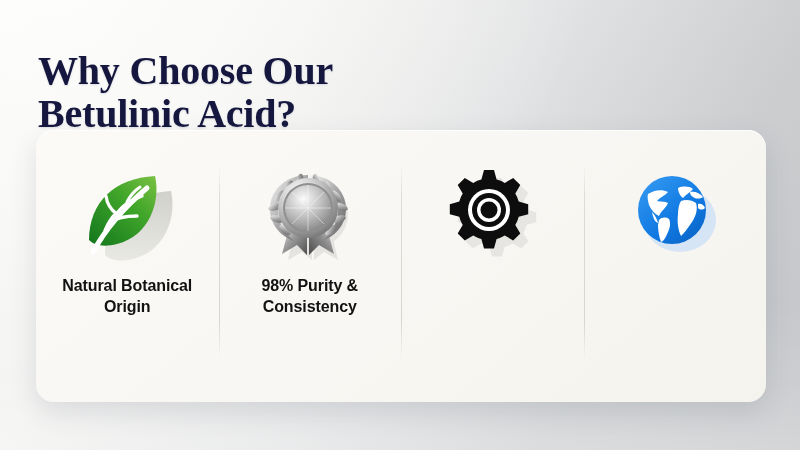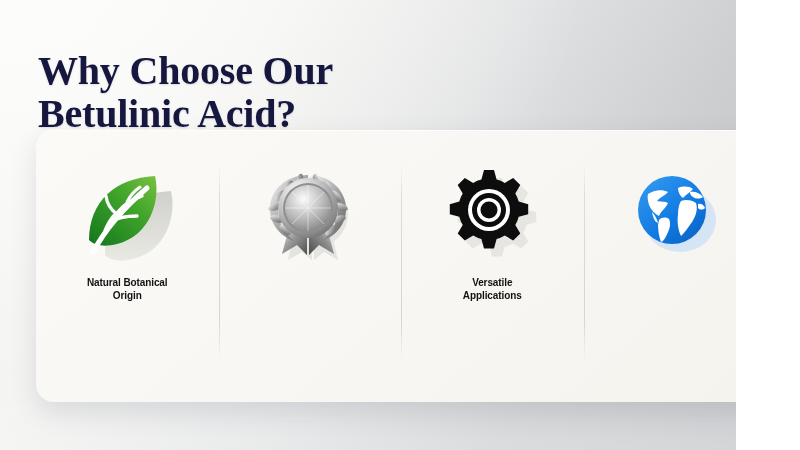--- a/index.html
+++ b/index.html
@@ -8,21 +8,21 @@
   }
   body {
     width: 800px;
     height: 450px;
     overflow: hidden;
     font-family: "Liberation Sans", sans-serif;
   }
 
   #slide {
     position: relative;
-    width: 736px;
+    width: 800px;
     height: 450px;
     background:
       radial-gradient(ellipse 900px 700px at 4% -10%, #fdfdfb 0%, rgba(253,253,251,0) 62%),
       linear-gradient(122deg, #f8f8f6 0%, #f2f2f0 26%, #e2e3e4 52%, #ccced0 76%, #c2c4c7 100%);
     overflow: hidden;
   }
 
   
   #slide::after {
     content: "";
@@ -91,21 +91,21 @@
     justify-content: center;
   }
   .icon-wrap svg { display: block; overflow: visible; }
 
   .label {
     margin-top: 14px;
     text-align: center;
     color: #121212;
     font-family: "Liberation Sans", sans-serif;
     font-weight: bold;
-    font-size: 10px;
+    font-size: 16px;
     line-height: 1.30;
     letter-spacing: -0.1px;
     white-space: pre-line;
     max-width: 160px;
   }
 </style>
 </head>
 <body>
 
 <div id="slide">
@@ -210,39 +210,39 @@
             <line x1="46" y1="42" x2="62" y2="26"></line>
             <line x1="46" y1="42" x2="69" y2="42"></line>
             <line x1="46" y1="42" x2="62" y2="58"></line>
             <line x1="46" y1="42" x2="46" y2="65"></line>
             <line x1="46" y1="42" x2="30" y2="58"></line>
             <line x1="46" y1="42" x2="23" y2="42"></line>
             <line x1="46" y1="42" x2="30" y2="26"></line>
           </g>
         </svg>
       </div>
+      <div class="label">98% Purity &amp;
+Consistency</div>
     </div>
 
     <div class="feature">
       <div class="icon-wrap">
         <svg width="94" height="92" viewBox="0 0 94 92" aria-hidden="true">
           <g transform="translate(10,10)" opacity="0.16" fill="#8d8d8d">
             <path d="M37 0 h10 l2.6 9.5 a27.5 27.5 0 0 1 8.2 3.4 l8.4 -5 l7.1 7.1 l-5 8.4 a27.5 27.5 0 0 1 3.4 8.2 l9.5 2.6 v10 l-9.5 2.6 a27.5 27.5 0 0 1 -3.4 8.2 l5 8.4 l-7.1 7.1 l-8.4 -5 a27.5 27.5 0 0 1 -8.2 3.4 l-2.6 9.5 h-10 l-2.6 -9.5 a27.5 27.5 0 0 1 -8.2 -3.4 l-8.4 5 l-7.1 -7.1 l5 -8.4 a27.5 27.5 0 0 1 -3.4 -8.2 l-9.5 -2.6 v-10 l9.5 -2.6 a27.5 27.5 0 0 1 3.4 -8.2 l-5 -8.4 l7.1 -7.1 l8.4 5 a27.5 27.5 0 0 1 8.2 -3.4 Z"></path>
           </g>
           <g transform="translate(2,2)" fill="#0d0d0d">
             <path d="M37 0 h10 l2.6 9.5 a27.5 27.5 0 0 1 8.2 3.4 l8.4 -5 l7.1 7.1 l-5 8.4 a27.5 27.5 0 0 1 3.4 8.2 l9.5 2.6 v10 l-9.5 2.6 a27.5 27.5 0 0 1 -3.4 8.2 l5 8.4 l-7.1 7.1 l-8.4 -5 a27.5 27.5 0 0 1 -8.2 3.4 l-2.6 9.5 h-10 l-2.6 -9.5 a27.5 27.5 0 0 1 -8.2 -3.4 l-8.4 5 l-7.1 -7.1 l5 -8.4 a27.5 27.5 0 0 1 -3.4 -8.2 l-9.5 -2.6 v-10 l9.5 -2.6 a27.5 27.5 0 0 1 3.4 -8.2 l-5 -8.4 l7.1 -7.1 l8.4 5 a27.5 27.5 0 0 1 8.2 -3.4 Z"></path>
             <circle cx="42" cy="40" r="21" fill="#ffffff"></circle>
             <circle cx="42" cy="40" r="17" fill="#0d0d0d"></circle>
             <circle cx="42" cy="40" r="12" fill="#ffffff"></circle>
             <circle cx="42" cy="40" r="8.5" fill="#0d0d0d"></circle>
           </g>
         </svg>
       </div>
-      <div class="label">Versatile
-Applications</div>
     </div>
 
     <div class="feature">
       <div class="icon-wrap">
         <svg width="94" height="92" viewBox="0 0 94 92" aria-hidden="true">
           <defs>
             <linearGradient id="globeGrad" x1="0.15" y1="0.1" x2="0.9" y2="1">
               <stop offset="0%" stop-color="#2f95ef"></stop>
               <stop offset="55%" stop-color="#1079e2"></stop>
               <stop offset="100%" stop-color="#0a63c4"></stop>

